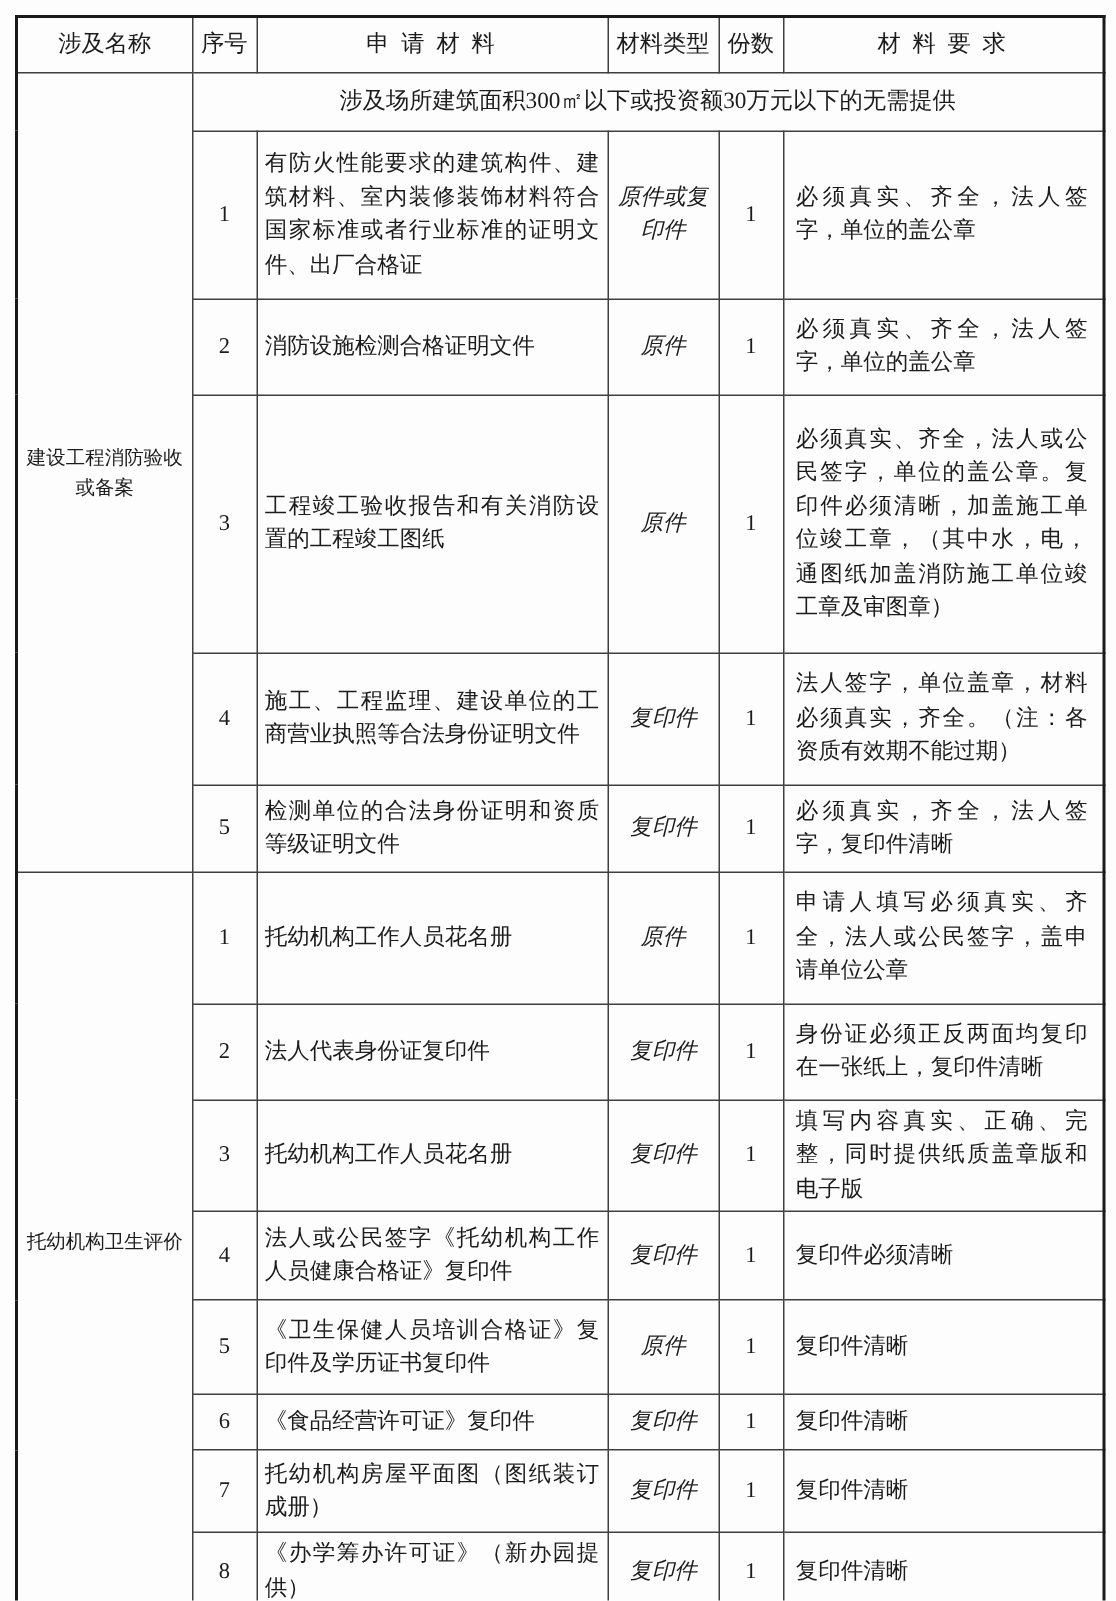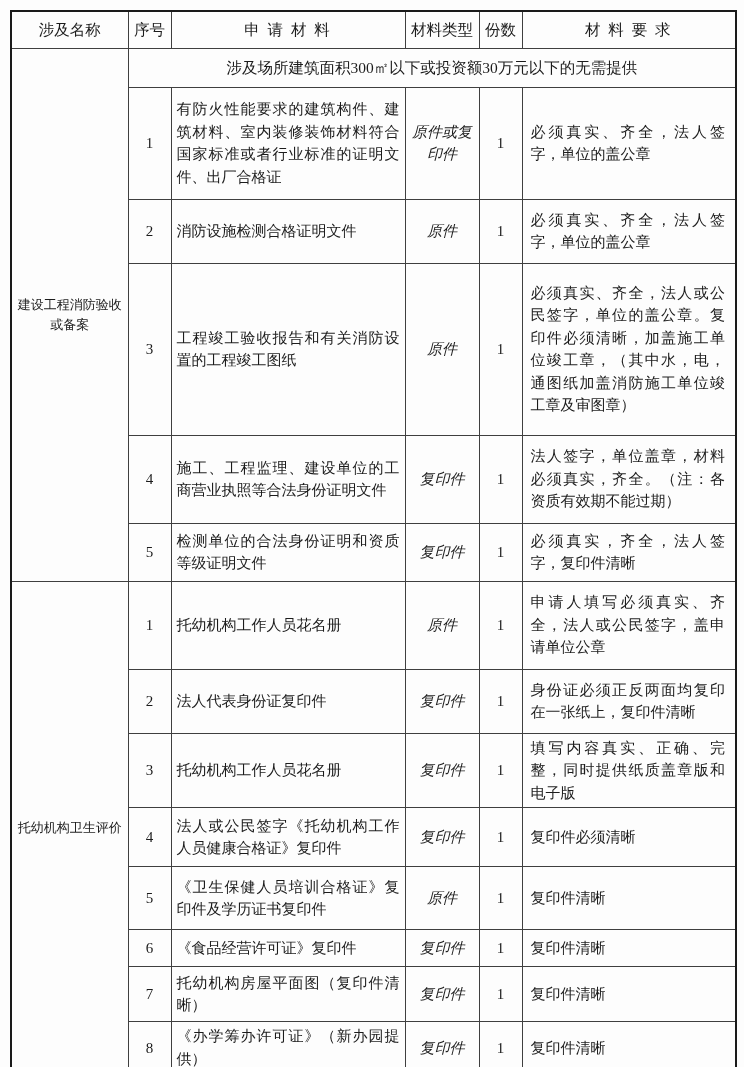--- a/index.html
+++ b/index.html
@@ -182,21 +182,21 @@
     <tr style="height:37px">
       <td class="no-cell">6</td>
       <td class="mat-cell">《食品经营许可证》复印件</td>
       <td class="type-cell">复印件</td>
       <td class="copies-cell">1</td>
       <td class="req-cell">复印件清晰</td>
     </tr>
 
     <tr style="height:55px">
       <td class="no-cell">7</td>
-      <td class="mat-cell">托幼机构房屋平面图（复印件清晰）</td>
+      <td class="mat-cell">托幼机构房屋平面图（图纸装订成册）</td>
       <td class="type-cell">复印件</td>
       <td class="copies-cell">1</td>
       <td class="req-cell">复印件清晰</td>
     </tr>
 
     <tr style="height:53px">
       <td class="no-cell">8</td>
       <td class="mat-cell">《办学筹办许可证》（新办园提供）</td>
       <td class="type-cell">复印件</td>
       <td class="copies-cell">1</td>

